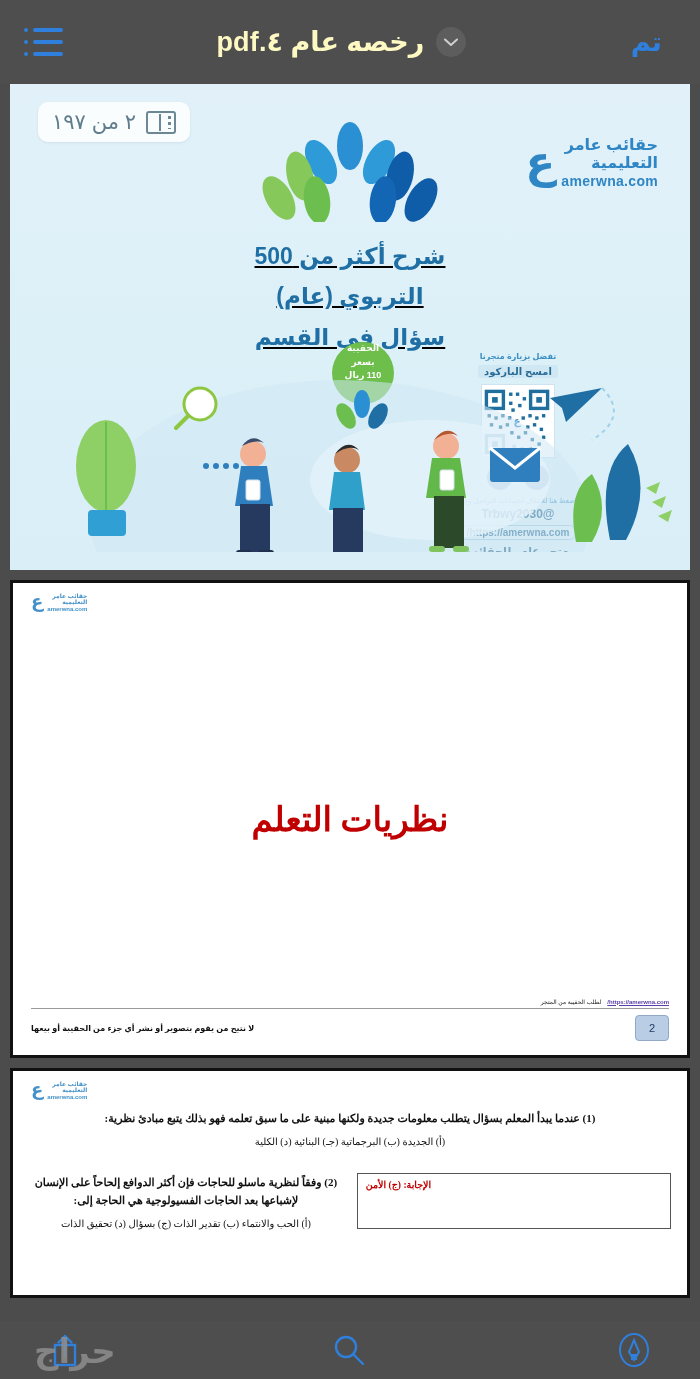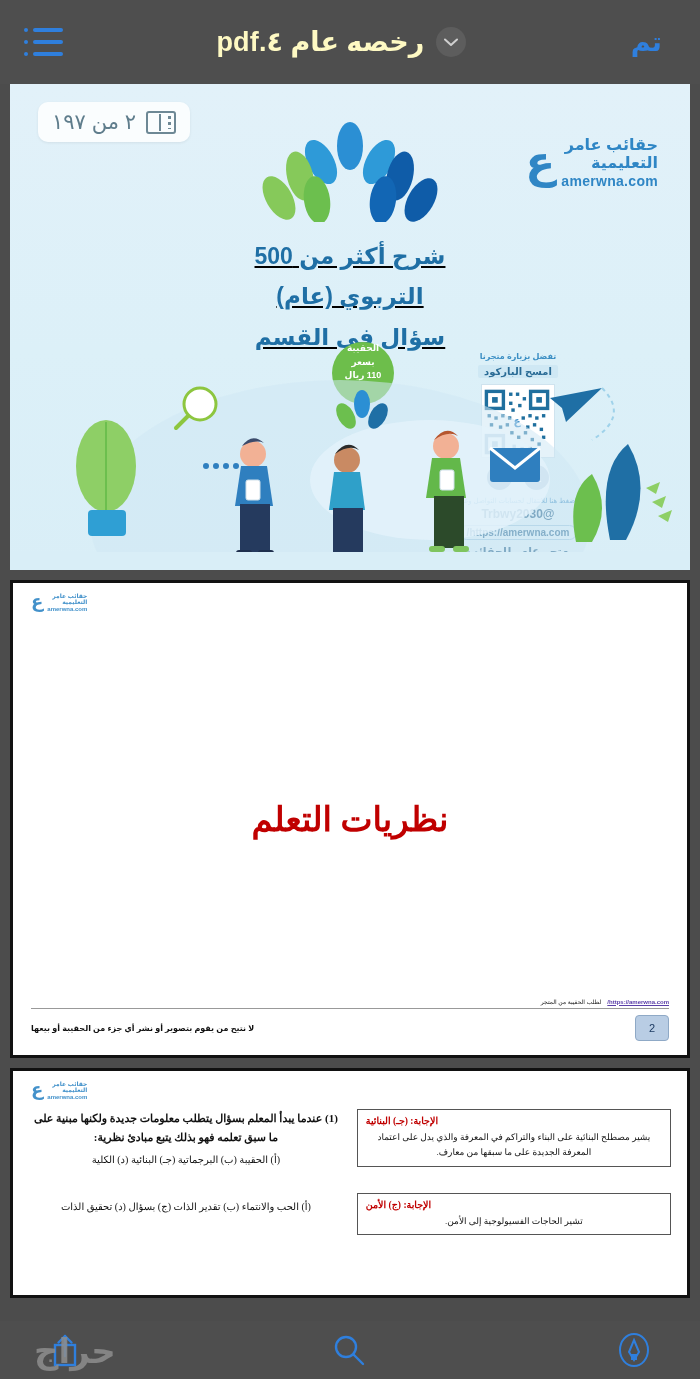--- a/index.html
+++ b/index.html
@@ -373,36 +373,32 @@
       <div class="wm">
         <div class="wm-txt">
           <span>حقائب عامر</span>
           <span>التعليمية</span>
           <span>amerwna.com</span>
         </div>
         <div class="wm-mark">ع</div>
       </div>
 
       <div class="qa-row">
-        <div class="qa-a">
-          <div class="qa-alabel">الإجابة: (جـ) البنائية</div>
-          <div class="qa-atext">يشير مصطلح البنائية على البناء والتراكم في المعرفة والذي يدل على اعتماد المعرفة الجديدة على ما سبقها من معارف.</div>
-        </div>
         <div class="qa-q">
           <div class="qa-qtext">(1) عندما يبدأ المعلم بسؤال يتطلب معلومات جديدة ولكنها مبنية على ما سبق تعلمه فهو بذلك يتبع مبادئ نظرية:</div>
-          <div class="qa-opts">(أ) الحقيبة    (ب) البرجماتية    (جـ) البنائية    (د) الكلية</div>
+          <div class="qa-opts">(أ) الجديدة    (ب) البرجماتية    (جـ) البنائية    (د) الكلية</div>
         </div>
       </div>
 
       <div class="qa-row">
         <div class="qa-a">
           <div class="qa-alabel">الإجابة: (ج) الأمن</div>
-          <div class="qa-atext">تشير الحاجات الفسيولوجية إلى الأمن.</div>
         </div>
         <div class="qa-q">
+          <div class="qa-qtext">(2) وفقاً لنظرية ماسلو للحاجات فإن أكثر الدوافع إلحاحاً على الإنسان لإشباعها بعد الحاجات الفسيولوجية هي الحاجة إلى:</div>
           <div class="qa-opts">(أ) الحب والانتماء (ب) تقدير الذات (ج) بسؤال (د) تحقيق الذات</div>
         </div>
       </div>
     </div>
 
   </div>
 
   <div class="bottombar">
     <div class="bb-icon">
       <svg width="36" height="36" viewBox="0 0 36 36">

